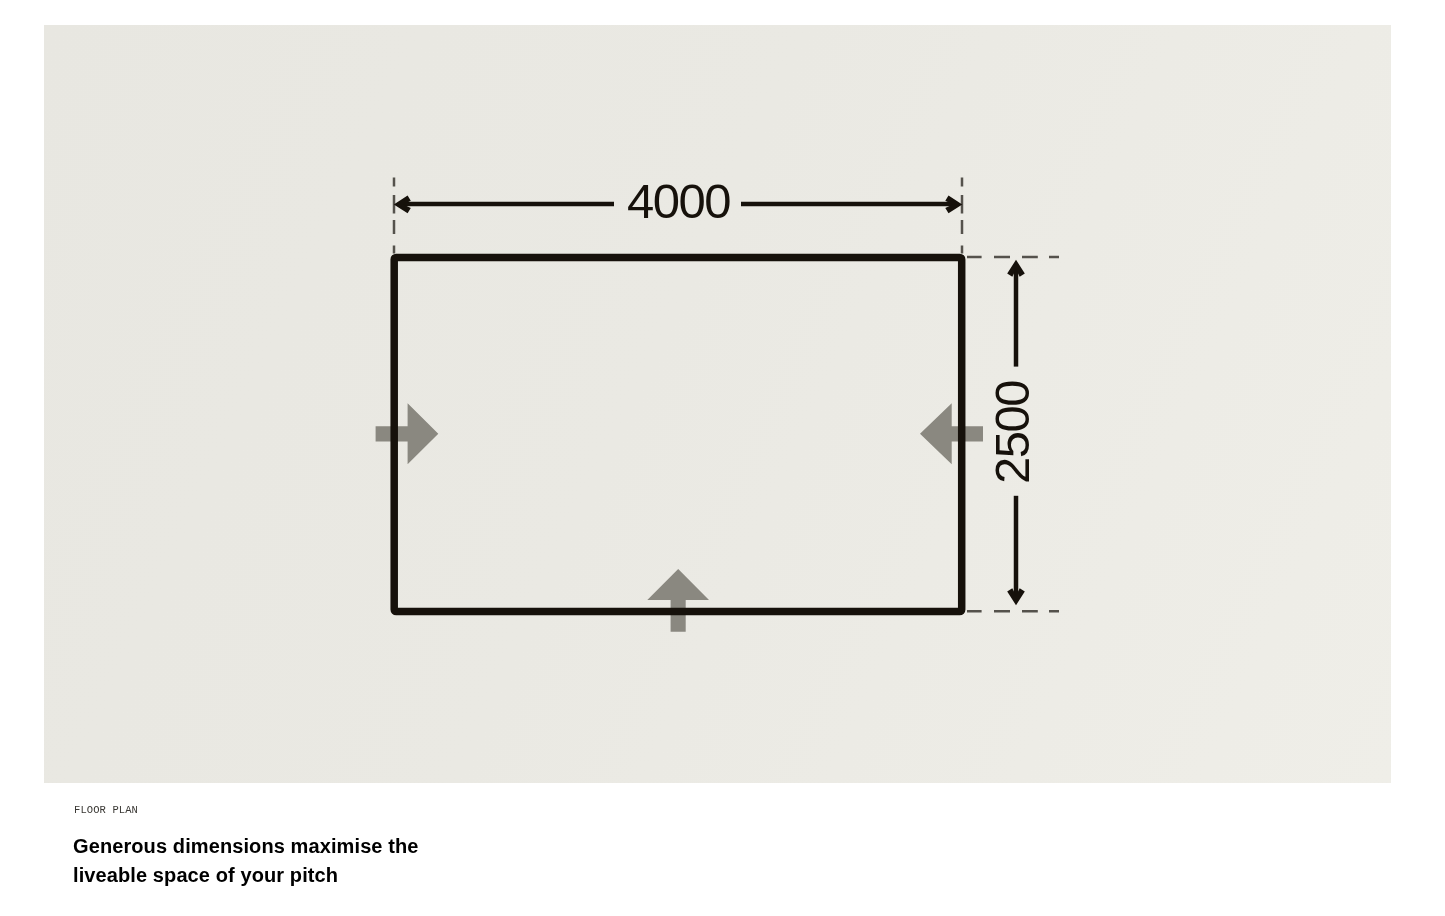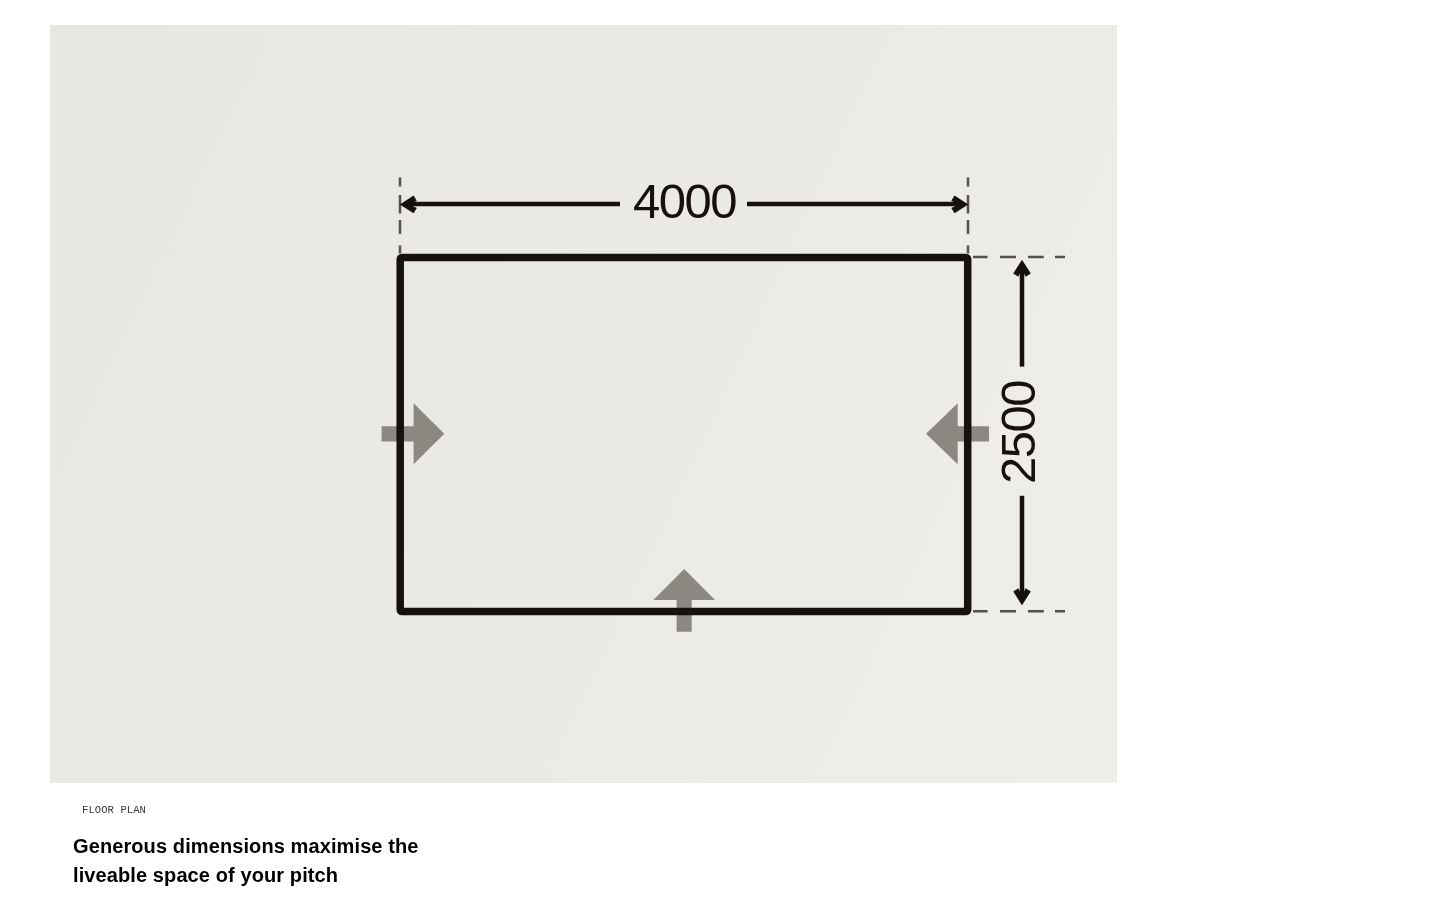--- a/index.html
+++ b/index.html
@@ -1,20 +1,20 @@
 <!DOCTYPE html>
 <html><head>
 <meta charset="utf-8">
 <style>
   html,body{margin:0;padding:0;}
   body{width:1445px;height:916px;background:#ffffff;font-family:"Liberation Sans",sans-serif;position:relative;overflow:hidden;}
-  .panel{position:absolute;left:50px;top:25px;width:1067px;height:758px;
+  .panel{position:absolute;left:44px;top:25px;width:1347px;height:758px;
          background:linear-gradient(115deg,#e8e7e1 0%,#eae9e3 45%,#efeee8 100%);}
   .caption{position:absolute;left:74px;top:803.5px;font-family:"Liberation Mono",monospace;
-           font-size:10.5px;letter-spacing:0.1px;color:#3a3834;margin-left:8px;}
+           font-size:10.5px;letter-spacing:0.1px;color:#3a3834;}
   .heading{position:absolute;left:73px;top:832px;font-weight:bold;font-size:20px;
            line-height:29px;color:#000000;letter-spacing:0.1px;}
 </style>
 </head>
 <body>
 
 <div class="panel">
 <svg width="1347" height="758" viewBox="0 0 1347 758">
 
   <rect x="354" y="236" width="560" height="346" fill="none"></rect>

